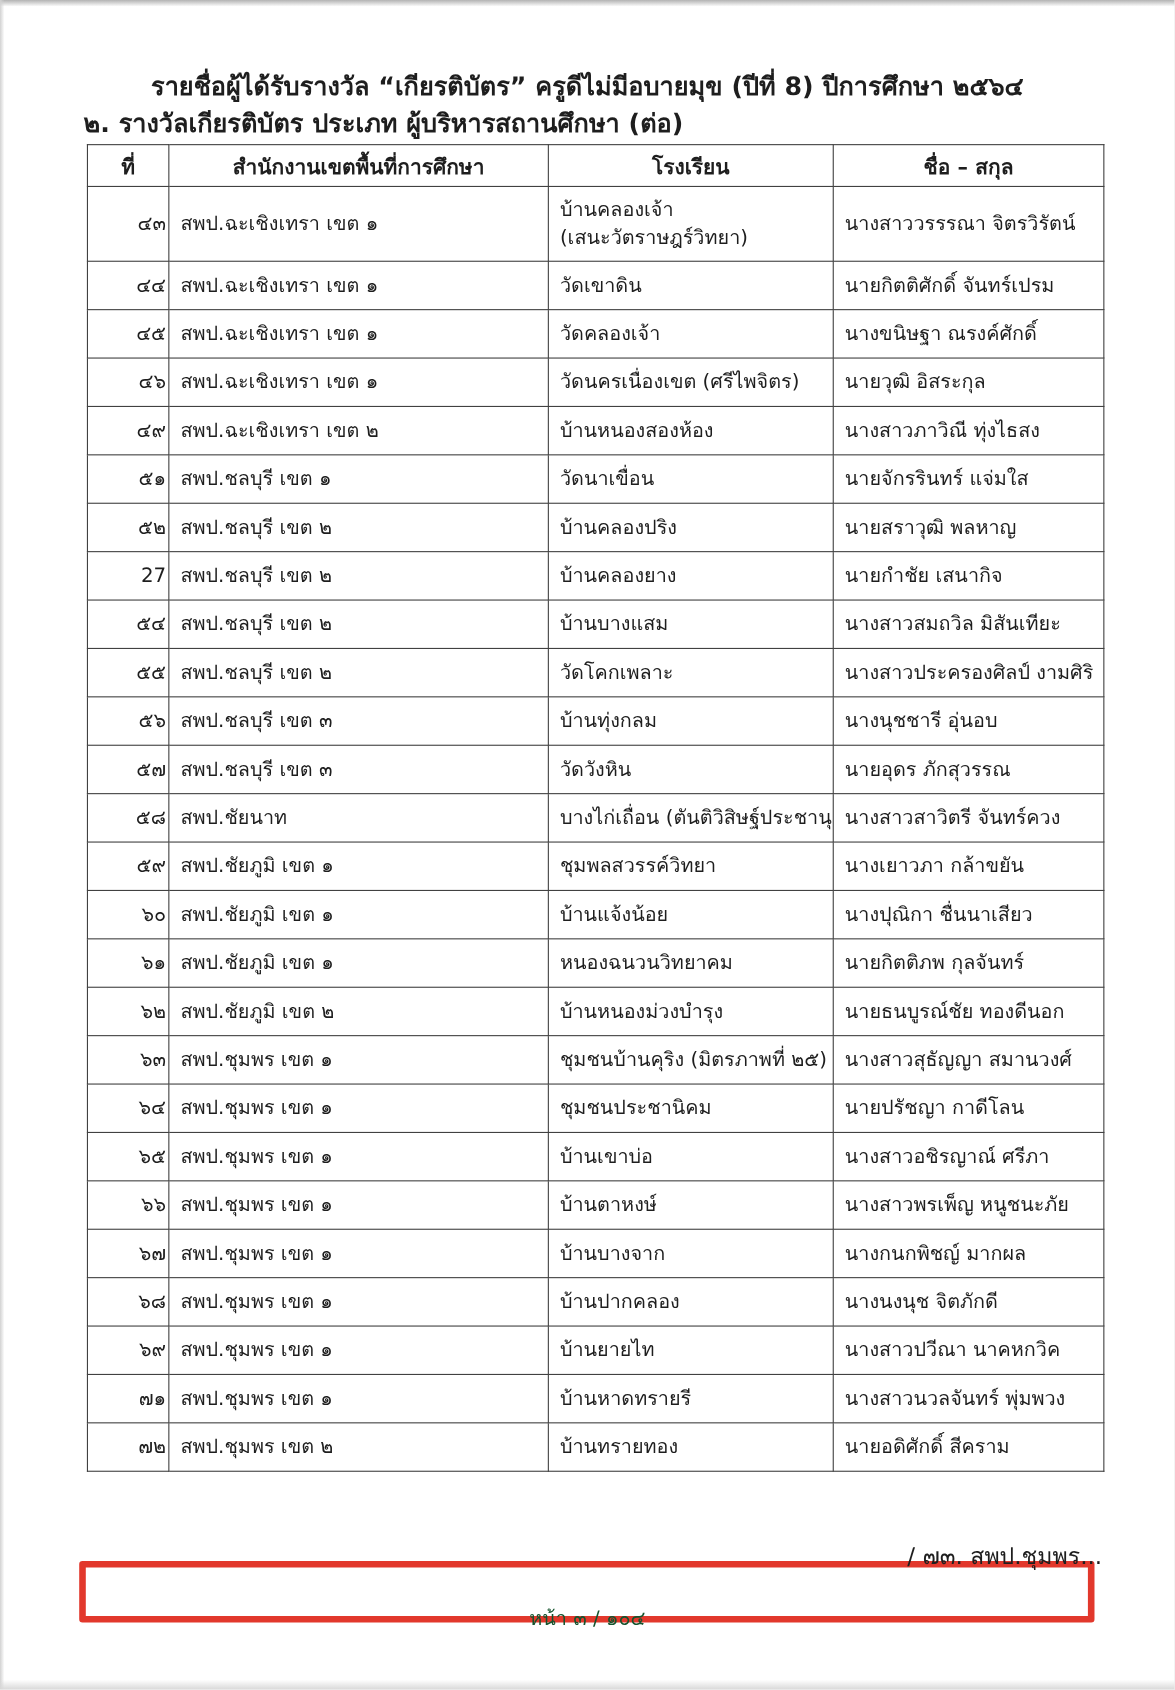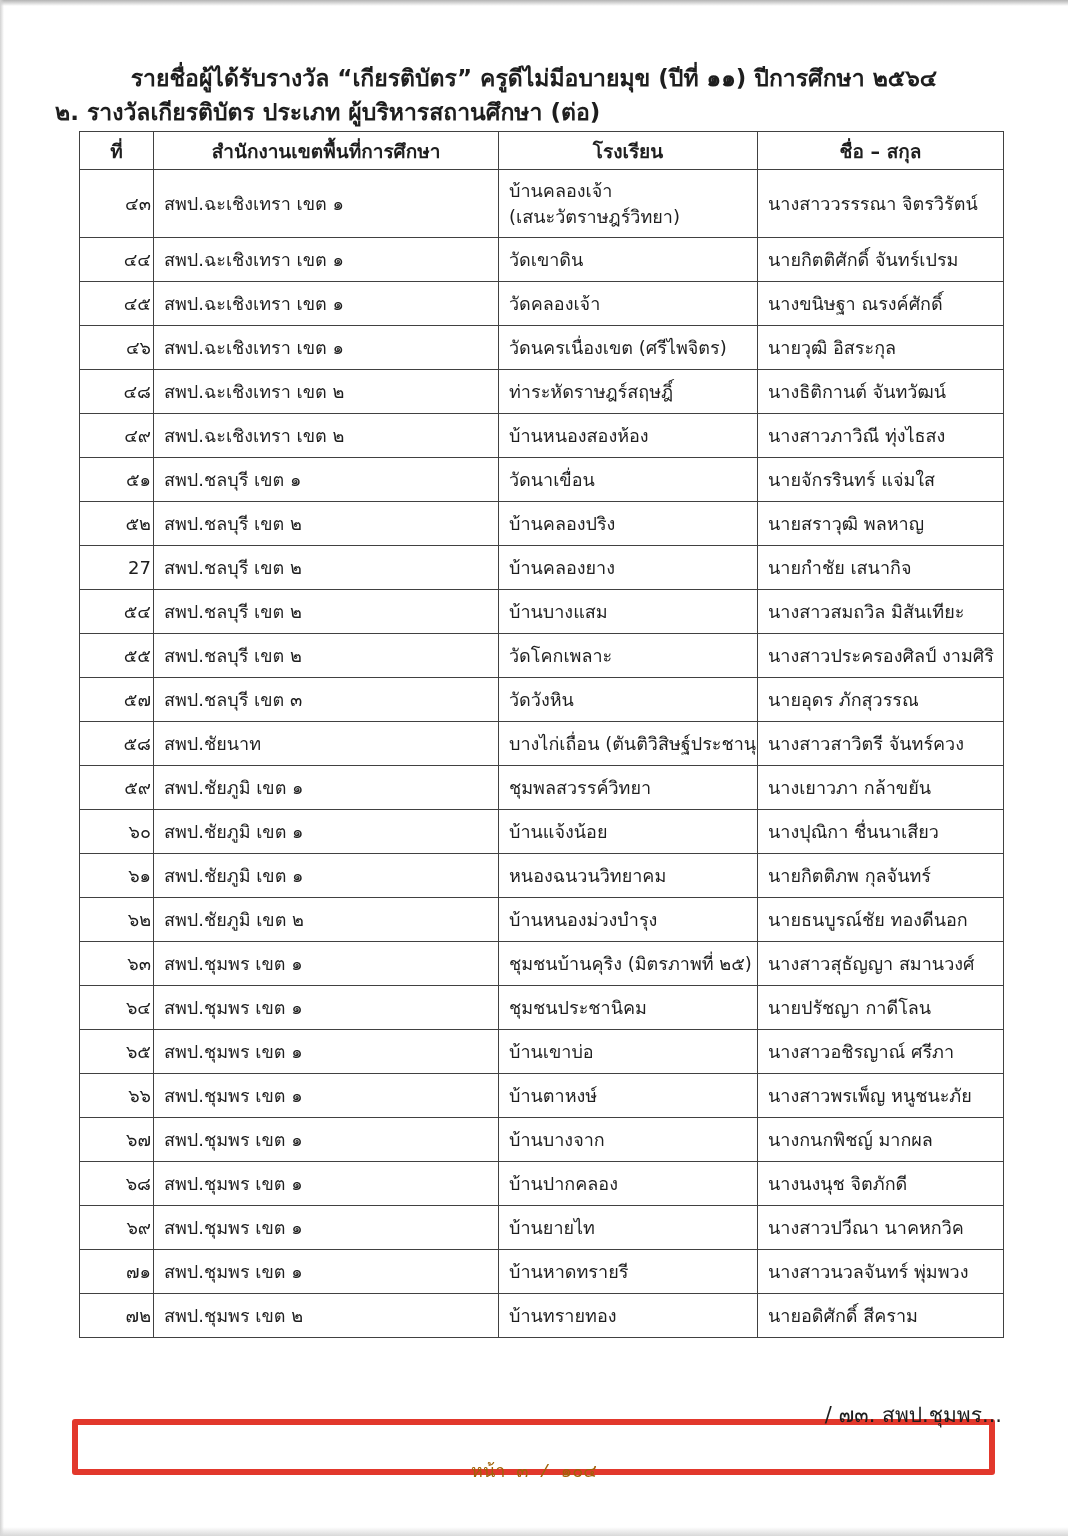--- a/index.html
+++ b/index.html
@@ -17,21 +17,21 @@
   .edge-bottom{position:absolute;bottom:0;left:0;right:0;height:9px;
     background:linear-gradient(rgba(255,255,255,0),#d8d8d8);}
   .edge-left{position:absolute;top:0;bottom:0;left:0;width:4px;
     background:linear-gradient(90deg,#d2d2d2,rgba(255,255,255,0));}
 
   .doc-title{
     position:absolute;top:60px;left:0;right:0;
     text-align:center;font-size:23px;font-weight:bold;white-space:nowrap;
   }
   .doc-subtitle{
-    position:absolute;top:94px;left:55px;
+    position:absolute;top:94px;left:76px;
     font-size:23px;font-weight:bold;white-space:nowrap;
   }
 
   .table-wrap{position:absolute;top:131px;left:79px;width:924px;}
   table.awards{
     border-collapse:collapse;table-layout:fixed;width:100%;
     font-size:18px;
   }
   col.c-no{width:74px;}
   col.c-district{width:345px;}
@@ -56,33 +56,33 @@
     pointer-events:none;
     box-sizing:border-box;
   }
 
   .cont-note{
     position:absolute;top:1398px;right:66px;
     font-size:21px;white-space:nowrap;margin-left:29px;
   }
   .page-num{
     position:absolute;top:1456px;left:0;right:0;
-    text-align:center;font-size:18px;color:#a16207;font-family:Liberation Mono, monospace;
+    text-align:center;font-size:18px;color:#14532d;
   }
 </style>
 </head>
 <body>
 
 <div class="page">
 
   <div class="edge-top"></div>
   <div class="edge-left"></div>
   <div class="edge-bottom"></div>
 
-  <div class="doc-title">รายชื่อผู้ได้รับรางวัล “เกียรติบัตร” ครูดีไม่มีอบายมุข (ปีที่ ๑๑) ปีการศึกษา ๒๕๖๔</div>
+  <div class="doc-title">รายชื่อผู้ได้รับรางวัล “เกียรติบัตร” ครูดีไม่มีอบายมุข (ปีที่ 8) ปีการศึกษา ๒๕๖๔</div>
   <div class="doc-subtitle">๒. รางวัลเกียรติบัตร ประเภท ผู้บริหารสถานศึกษา (ต่อ)</div>
 
   <div class="table-wrap">
     <table class="awards">
       <colgroup>
         <col class="c-no">
           <col class="c-district">
           <col class="c-school">
           <col class="c-name">
       </colgroup>
@@ -126,28 +126,20 @@
   <tr>
     <td class="no">๔๖</td>
     <td>สพป.ฉะเชิงเทรา เขต ๑</td>
     <td>
               <div>วัดนครเนื่องเขต (ศรีไพจิตร)</div>
             </td>
     <td>นายวุฒิ อิสระกุล</td>
   </tr>
 
 
-  <tr>
-    <td class="no">๔๘</td>
-    <td>สพป.ฉะเชิงเทรา เขต ๒</td>
-    <td>
-              <div>ท่าระหัดราษฎร์สฤษฎิ์</div>
-            </td>
-    <td>นางธิติกานต์ จันทวัฒน์</td>
-  </tr>
 
   <tr>
     <td class="no">๔๙</td>
     <td>สพป.ฉะเชิงเทรา เขต ๒</td>
     <td>
               <div>บ้านหนองสองห้อง</div>
             </td>
     <td>นางสาวภาวิณี ทุ่งไธสง</td>
   </tr>
 
@@ -190,20 +182,28 @@
 
   <tr>
     <td class="no">๕๕</td>
     <td>สพป.ชลบุรี เขต ๒</td>
     <td>
               <div>วัดโคกเพลาะ</div>
             </td>
     <td>นางสาวประครองศิลป์ งามศิริ</td>
   </tr>
 
+  <tr>
+    <td class="no">๕๖</td>
+    <td>สพป.ชลบุรี เขต ๓</td>
+    <td>
+              <div>บ้านทุ่งกลม</div>
+            </td>
+    <td>นางนุชชารี อุ่นอบ</td>
+  </tr>
 
   <tr>
     <td class="no">๕๗</td>
     <td>สพป.ชลบุรี เขต ๓</td>
     <td>
               <div>วัดวังหิน</div>
             </td>
     <td>นายอุดร ภักสุวรรณ</td>
   </tr>
 

